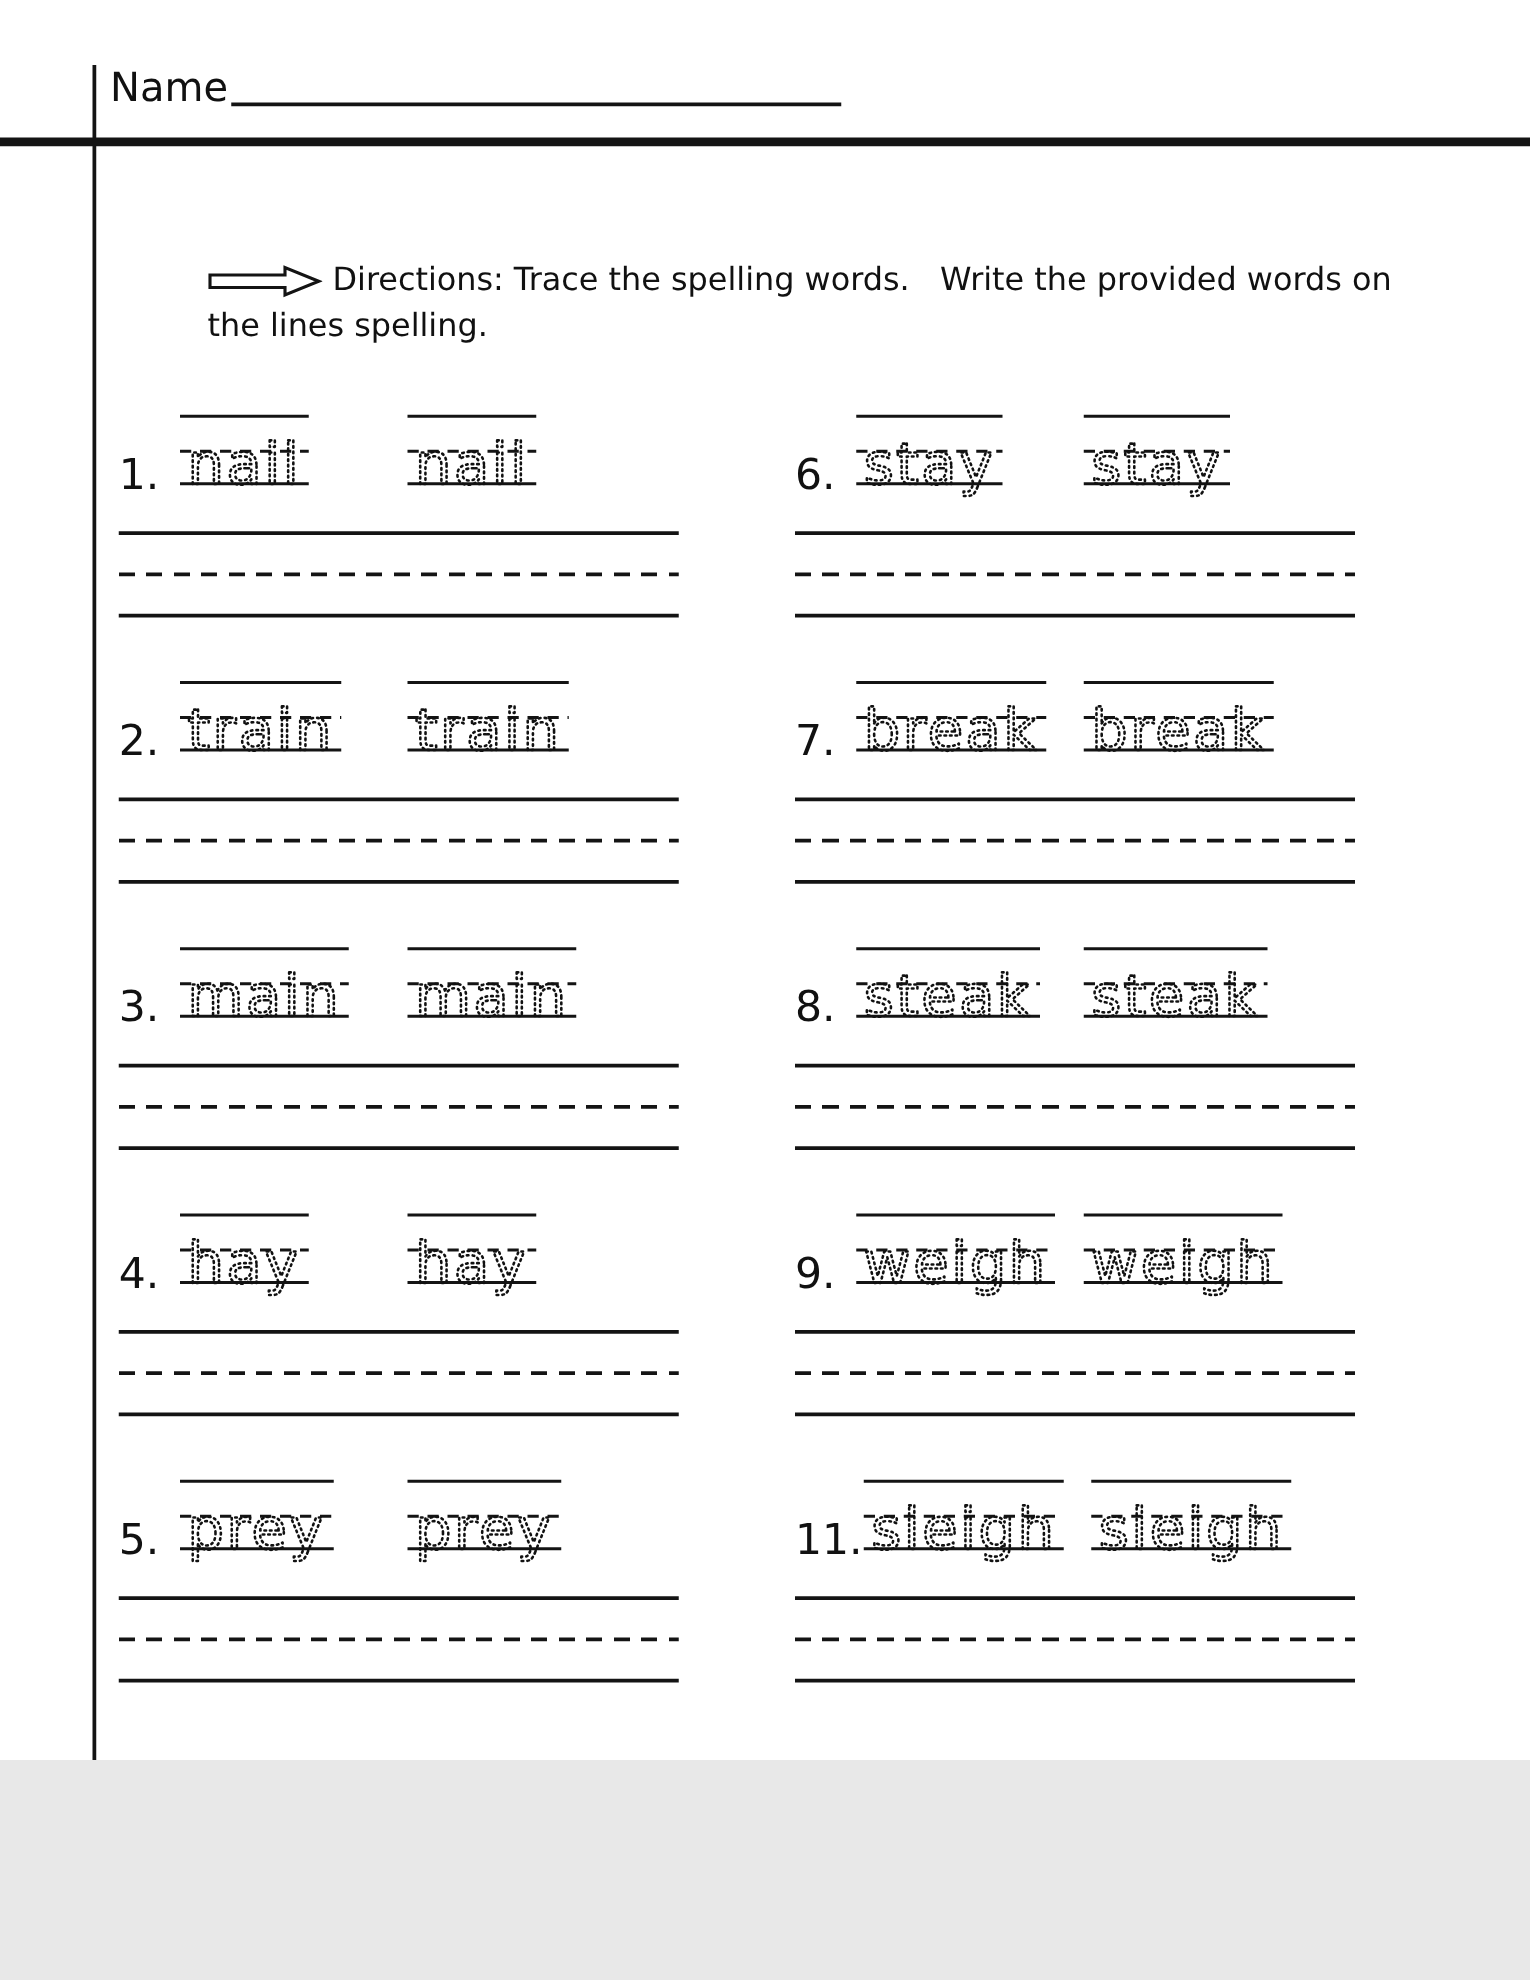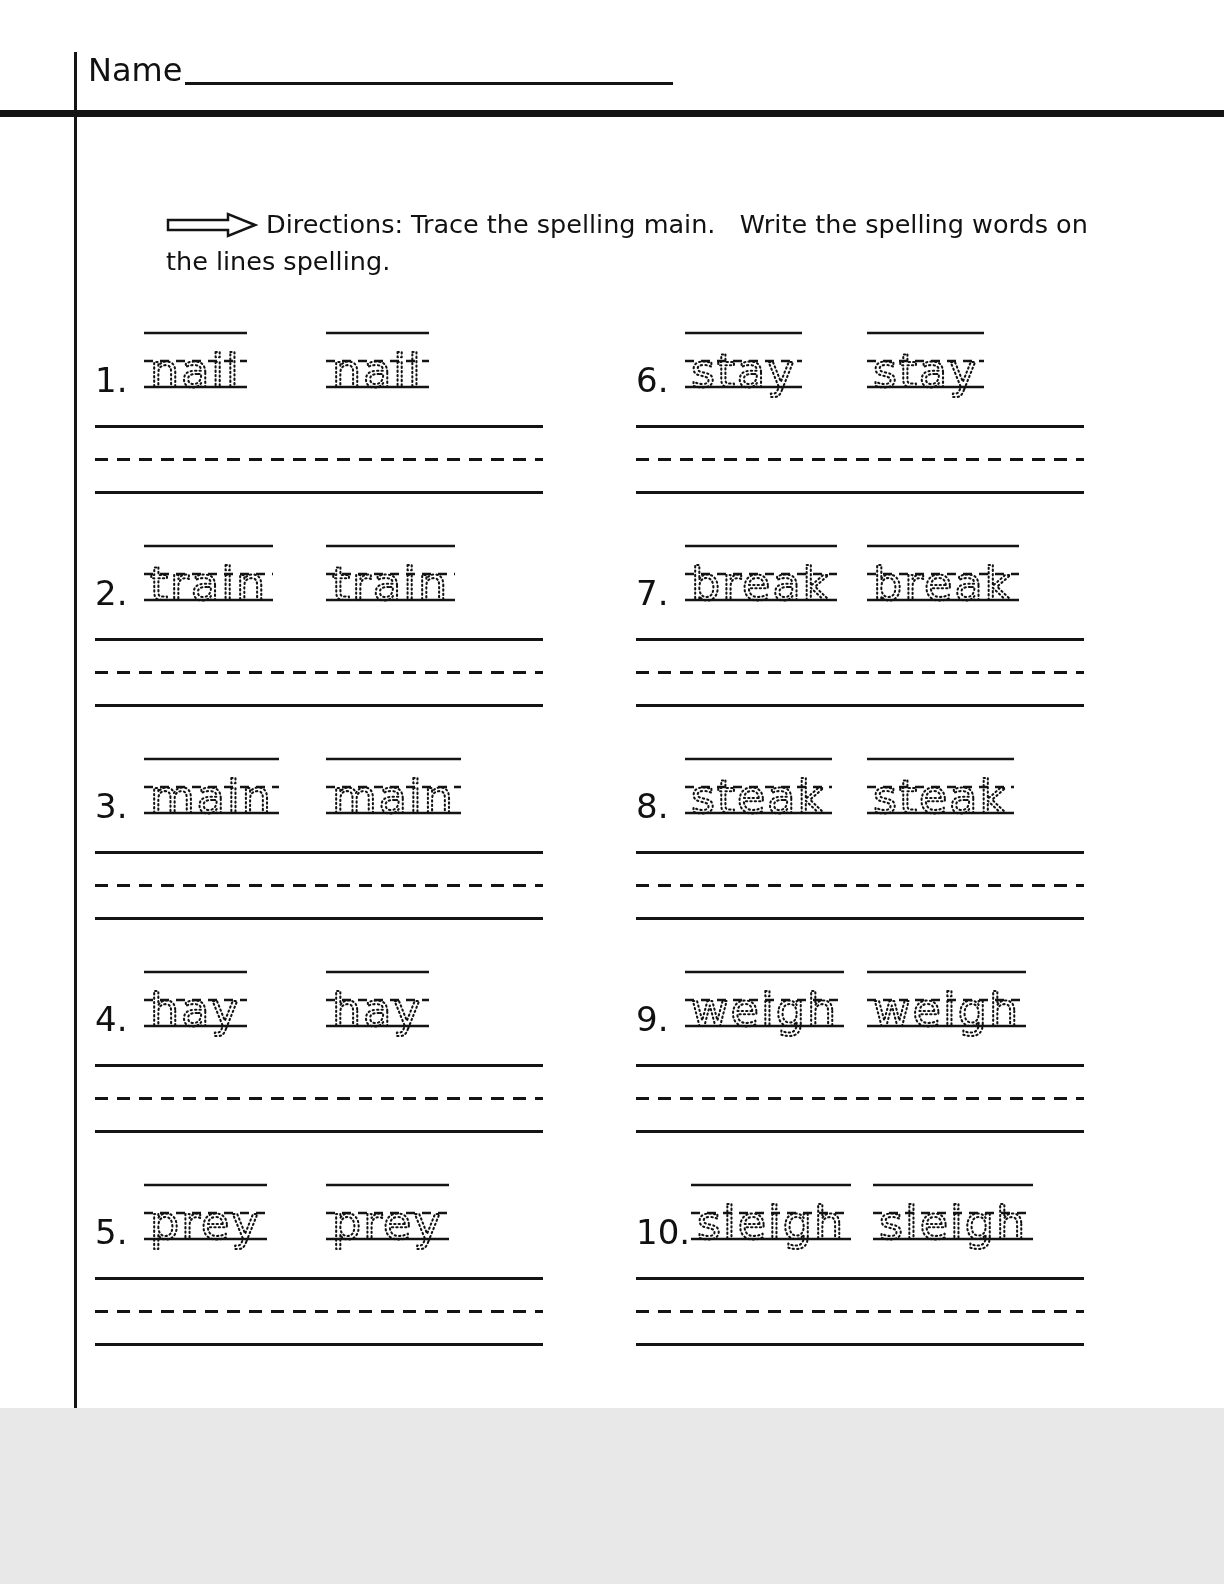--- a/index.html
+++ b/index.html
@@ -55,21 +55,21 @@
     <div class="name-underline"></div>
   </div>
 
 
   <div class="directions">
     <div class="dir-line1">
       <svg class="dir-arrow" width="92" height="28" viewBox="0 0 92 28">
         <path d="M2 9 H62 V3 L89 14 L62 25 V19 H2 Z" fill="#ffffff" stroke="#141414" stroke-width="2.5" stroke-linejoin="miter"></path>
       </svg>
       <span class="dir-label">Directions:</span>
-      <span class="dir-text">Trace the spelling main.   Write the spelling words on</span>
+      <span class="dir-text">Trace the spelling words.   Write the provided words on</span>
     </div>
     <div class="dir-text">the lines spelling.</div>
   </div>
 
   <div class="items">
     <div class="col first" id="col-left">
         <div class="item">
           <div class="trace-row">
             <div class="num">1.</div>
             <div class="unit-slot">
@@ -300,21 +300,21 @@
             </div>
           </div>
           <div class="lines">
             <div class="wline"></div>
             <div class="wline dashed"></div>
             <div class="wline"></div>
           </div>
         </div>
         <div class="item">
           <div class="trace-row">
-            <div class="num">10.</div>
+            <div class="num">11.</div>
             <div class="unit-slot">
               <svg class="trace-svg" height="80" width="162">
                 <line x1="1" x2="161" y1="58" y2="58" stroke="#141414" stroke-width="2.4"></line>
                 <line x1="1" x2="161" y1="32" y2="32" stroke="#141414" stroke-width="2.4" stroke-dasharray="9 7"></line>
                 <line x1="1" x2="161" y1="4" y2="4" stroke="#141414" stroke-width="2.4"></line>
                 <text x="7" y="58" class="trace-text">sleigh</text>
               </svg>
             </div>
             <div class="unit-slot">
               <svg class="trace-svg" height="80" width="162">

